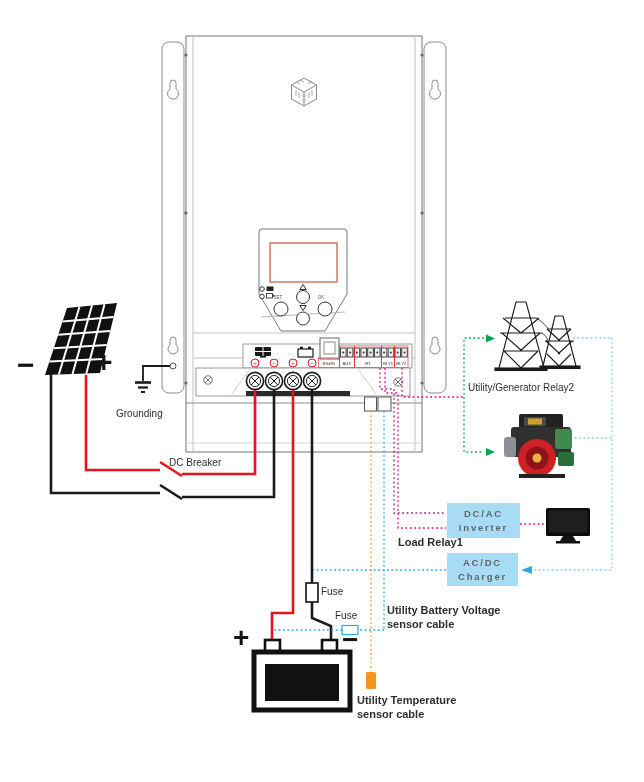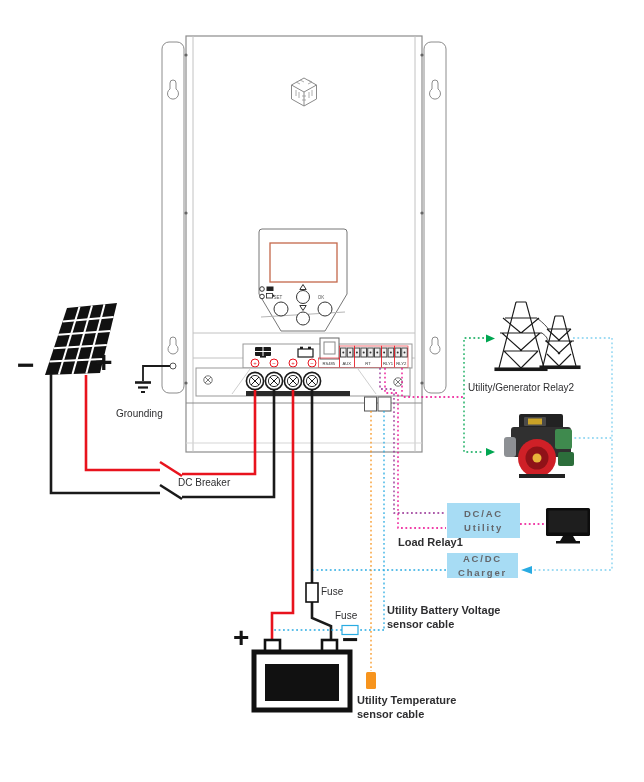--- a/index.html
+++ b/index.html
@@ -277,34 +277,34 @@
   <g>
     <rect x="546" y="508" width="44" height="28" rx="1.5" fill="#0d0d0d"></rect>
     <rect x="548.5" y="510.5" width="39" height="22" fill="#1e1e1e"></rect>
     <polygon points="563,536 573,536 576,541 560,541" fill="#111"></polygon>
     <rect x="556" y="541" width="24" height="2.5" fill="#111"></rect>
   </g>
 </svg>
 
 <div class="devbox" style="left:447px;top:503px;width:73px;height:35px;">
   <span>DC/AC</span>
-  <span>Utility</span>
+  <span>Inverter</span>
 </div>
-<div class="devbox" style="left:447px;top:553px;width:71px;height:25px;">
+<div class="devbox" style="left:447px;top:553px;width:71px;height:33px;">
   <span>AC/DC</span>
   <span>Charger</span>
 </div>
 
 <span class="sign" style="left:17px;top:350px;font-size:30px;">−</span>
 <span class="sign" style="left:95px;top:347px;font-size:30px;">+</span>
 <span class="sign" style="left:233px;top:624px;font-size:28px;">+</span>
 <span class="sign" style="left:342px;top:626px;font-size:28px;">−</span>
 
 <span class="lbl f10" style="left:116px;top:408px;">Grounding</span>
-<span class="lbl f10" style="left:178px;top:457px;margin-top:20px;">DC Breaker</span>
+<span class="lbl f10" style="left:169px;top:457px;">DC Breaker</span>
 <span class="lbl f11" style="left:398px;top:488px;margin-top:48px;">Load Relay1</span>
 <span class="lbl f10" style="left:468px;top:382px;">Utility/Generator Relay2</span>
 <span class="lbl f10" style="left:321px;top:586px;">Fuse</span>
 <span class="lbl f10" style="left:335px;top:610px;">Fuse</span>
 
 <span class="lbl f11" style="left:387px;top:604px;">Utility Battery Voltage</span>
 <span class="lbl f11" style="left:387px;top:618px;">sensor cable</span>
 <span class="lbl f11" style="left:357px;top:694px;">Utility Temperature</span>
 <span class="lbl f11" style="left:357px;top:708px;">sensor cable</span>
 

